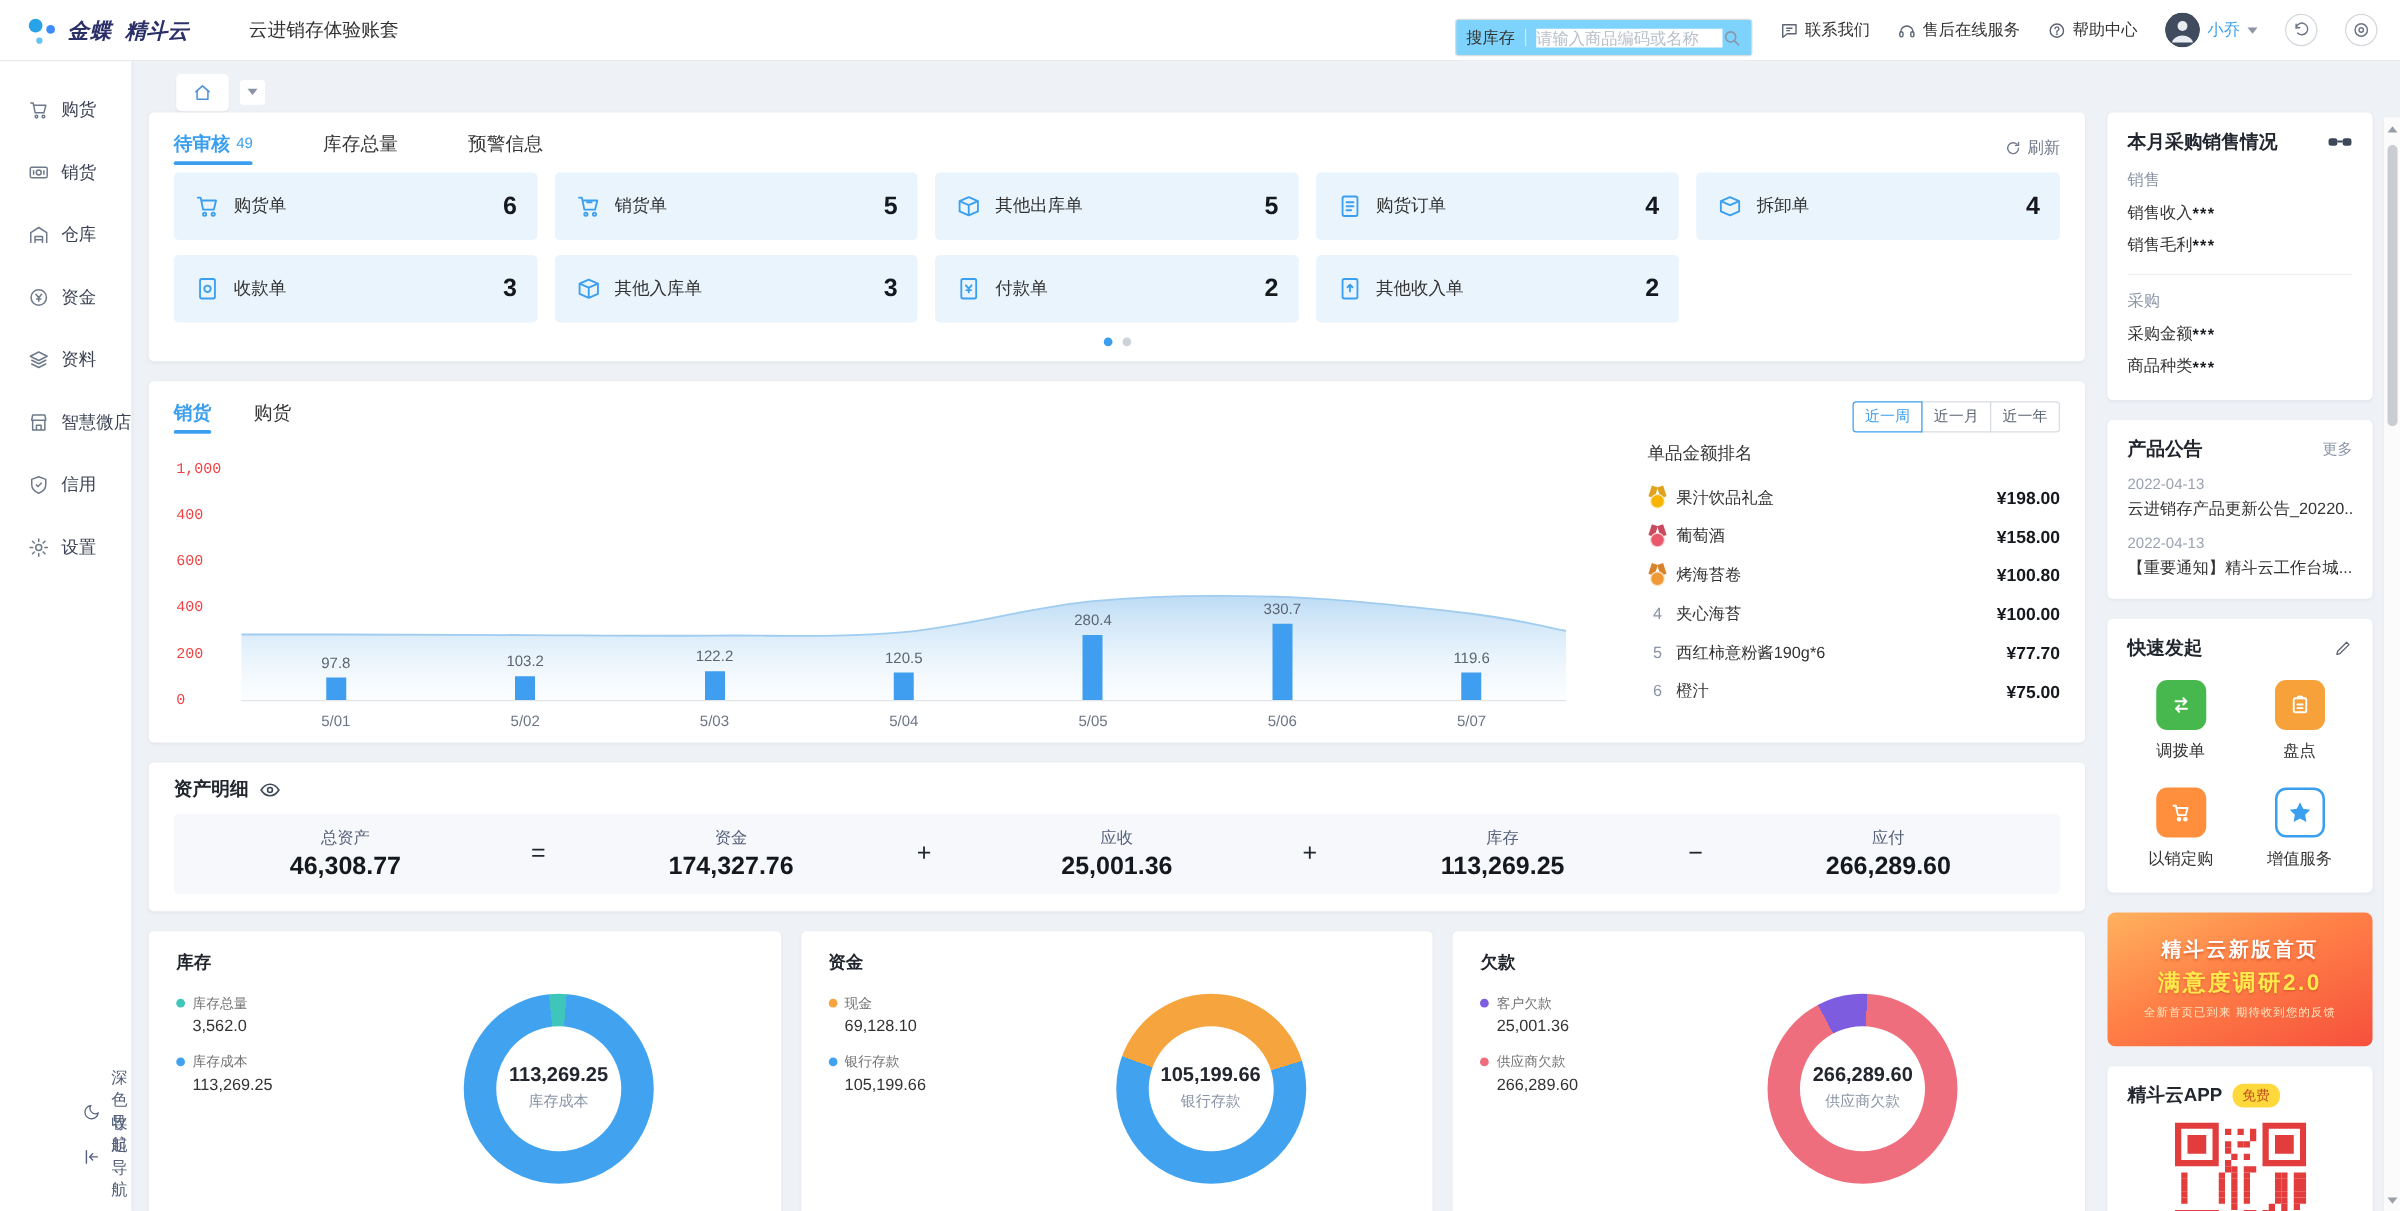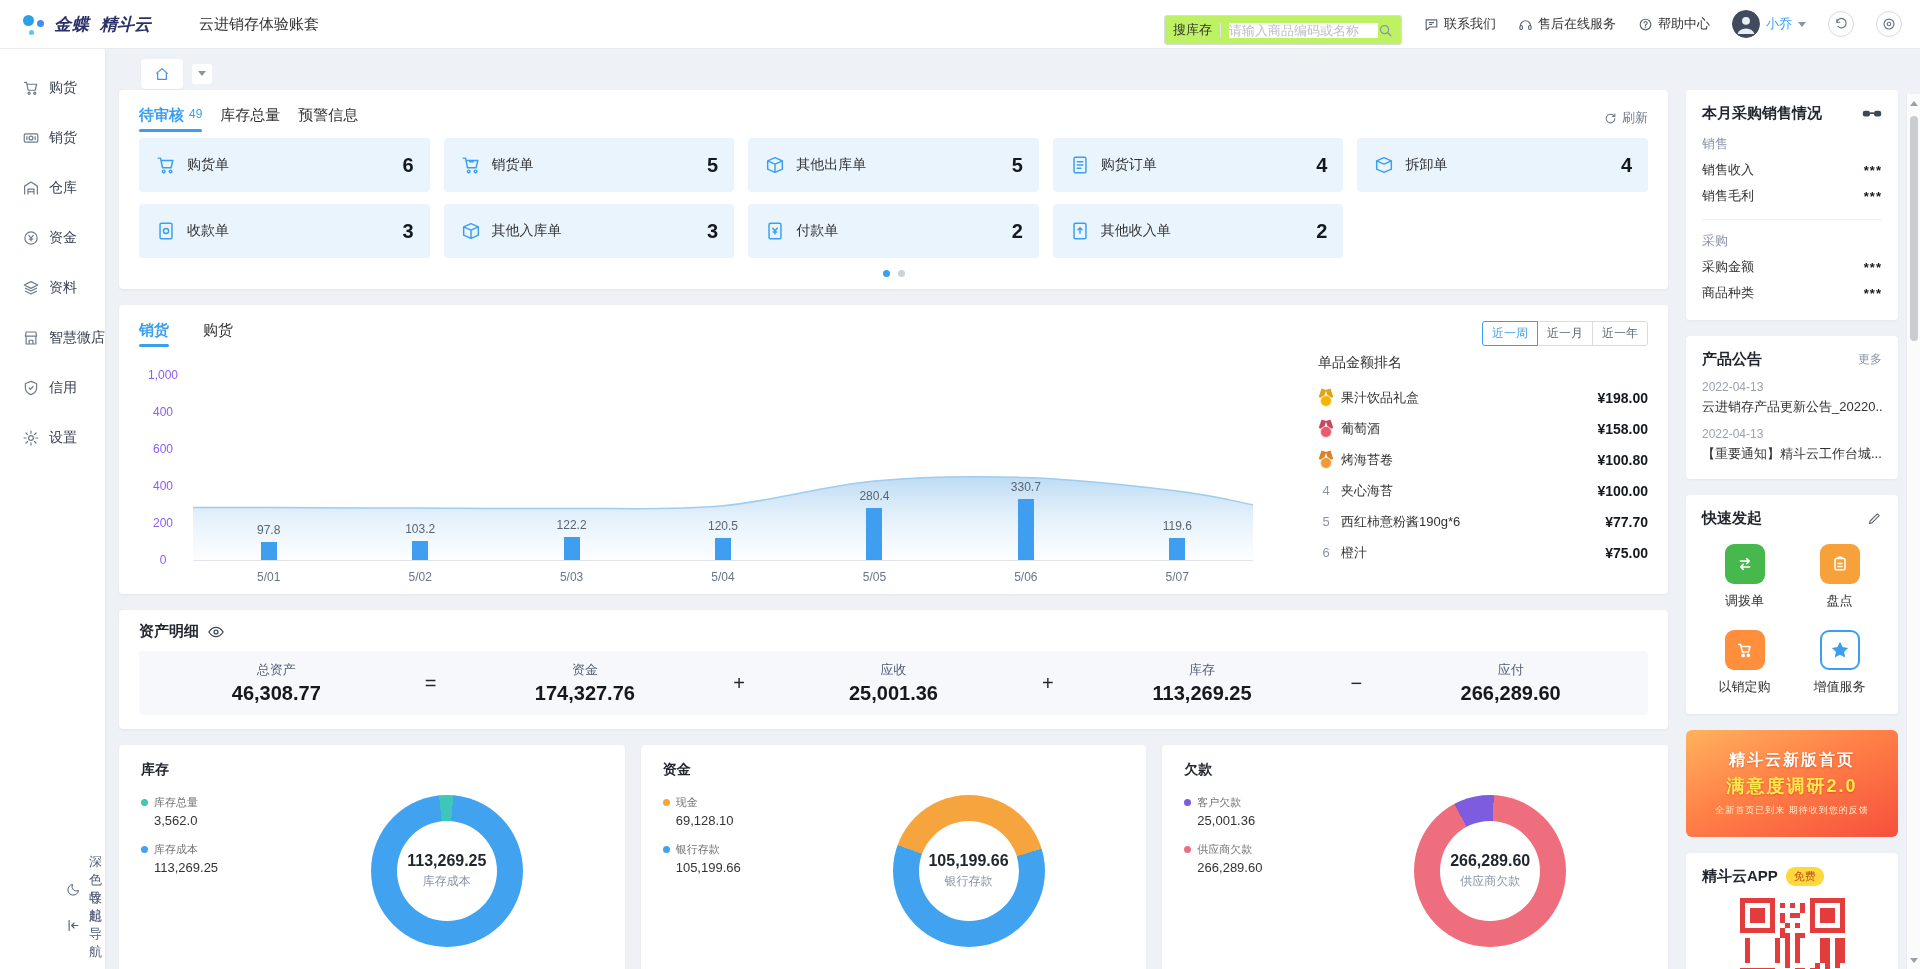--- a/index.html
+++ b/index.html
@@ -12,21 +12,21 @@
   .logo { display:flex; align-items:center; gap:8px; cursor:pointer; }
   .logo-mark { position:relative; width:24px; height:24px; }
   .logo-mark i { position:absolute; border-radius:50%; }
   .logo-mark .d1 { width:11px; height:11px; background:#29a3e8; left:1px; top:3px; }
   .logo-mark .d2 { width:7px; height:7px; background:#3f8cff; right:2px; top:8px; }
   .logo-mark .d3 { width:5px; height:5px; background:#62c4f0; left:7px; bottom:1px; }
   .logo-text { font-size:17px; font-weight:bold; font-style:italic; color:#2b3069; letter-spacing:1px; }
   .logo-text2 { font-size:17px; font-weight:bold; font-style:italic; color:#2b3069; margin-left:2px; }
   .account-title { margin-left:48px; font-size:15px; color:#333; }
   .header-right { margin-left:auto; display:flex; align-items:center; gap:22px; }
-  .search-box { display:flex; align-items:center; width:238px; height:30px; border:1px solid #d9dde2; border-radius:3px; padding:0 8px; background:#bef264;margin-top:12px; }
+  .search-box { display:flex; align-items:center; width:238px; height:30px; border:1px solid #d9dde2; border-radius:3px; padding:0 8px; background:#7dd3fc;margin-top:12px; }
   .search-prefix { font-size:13px; color:#333; cursor:pointer; white-space:nowrap; }
   .search-divider { width:1px; height:14px; background:#e0e3e8; margin:0 8px; }
   .search-input { border:none; outline:none; flex:1; min-width:0; font-size:13px; color:#333; font-family:inherit; }
   .search-input::placeholder { color:#b9bfc9; }
   .hlink { display:flex; align-items:center; gap:5px; font-size:13px; color:#333; cursor:pointer; white-space:nowrap; }
   .user { display:flex; align-items:center; gap:6px; cursor:pointer; }
   .avatar { width:28px; height:28px; border-radius:50%; overflow:hidden; }
   .username { color:#3b9ff0; font-size:13px; }
   .chev-down { width:0; height:0; border-left:4px solid transparent; border-right:4px solid transparent; border-top:5px solid #8a94a6; }
   .circle-btn { width:26px; height:26px; border:1px solid #d5d8dd; border-radius:50%; display:flex; align-items:center; justify-content:center; cursor:pointer; background:#fff; }
@@ -45,21 +45,21 @@
   .tab-dd { width:20px; height:20px; background:#fff; border-radius:3px; display:flex; align-items:center; justify-content:center; cursor:pointer; }
 
   .content { display:flex; gap:18px; padding:0 22px 0 14px; }
   .main-col { flex:1; min-width:0; display:flex; flex-direction:column; }
   .right-col { width:212px; flex:0 0 212px; display:flex; flex-direction:column; gap:16px; }
   .card { background:#fff; border-radius:4px; box-shadow:0 1px 3px rgba(20,40,80,.05); }
 
   
   .todo-card { padding:10px 20px 8px; }
   .todo-head { display:flex; align-items:center; }
-  .todo-tabs { display:flex; gap:18px; }
+  .todo-tabs { display:flex; gap:56px; }
   .todo-tab { position:relative; font-size:15px; color:#333; padding:6px 0 11px; cursor:pointer; display:flex; align-items:flex-start; gap:5px; }
   .todo-tab.active { color:#3b9ff0; font-weight:bold; }
   .todo-tab.active::after { content:""; position:absolute; left:0; right:0; bottom:4px; height:3px; border-radius:2px; background:#3b9ff0; }
   .todo-badge { font-size:12px; color:#3b9ff0; font-weight:normal; margin-top:1px; }
   .refresh { margin-left:auto; display:flex; align-items:center; gap:5px; font-size:13px; color:#70798a; cursor:pointer; }
   .tile-grid { display:grid; grid-template-columns:repeat(5,1fr); gap:12px 14px; margin-top:2px; }
   .tile { height:54px; background:#e9f4fd; border-radius:4px; display:flex; align-items:center; padding:0 16px; cursor:pointer; }
   .tile-label { margin-left:10px; font-size:14px; color:#333; white-space:nowrap; overflow:hidden; }
   .tile-count { margin-left:auto; font-size:20px; font-weight:bold; color:#15181d; }
   .dots { display:flex; justify-content:center; gap:8px; padding:12px 0 4px; }
@@ -75,21 +75,21 @@
   .big-tab.active::after { content:""; position:absolute; left:0; right:0; bottom:3px; height:3px; border-radius:2px; background:#3b9ff0; }
   .range-group { margin-left:auto; display:flex; }
   .range-btn { font-size:12px; color:#5a6472; background:#fff; border:1px solid #d8dce2; padding:3px 9px; cursor:pointer; margin-left:-1px; font-family:inherit; }
   .range-btn:first-child { border-radius:3px 0 0 3px; margin-left:0; }
   .range-btn:last-child { border-radius:0 3px 3px 0; }
   .range-btn.active { color:#3b9ff0; border-color:#3b9ff0; position:relative; z-index:1; }
   .chart-body { display:flex; gap:36px; }
   .plot { position:relative; flex:1; min-width:0; height:238px; }
   .plot-inner { position:absolute; left:54px; top:26px; width:1060px; height:185px; border-bottom:1px solid #e2e6ea; }
   .plot-inner svg { position:absolute; left:0; top:0; width:100%; height:100%; }
-  .ytick { position:absolute; left:-52px; width:44px; text-align:center; font-size:12px; color:#8b5cf6; }
+  .ytick { position:absolute; left:-52px; width:44px; text-align:left; font-size:12px; color:#ef4444;font-family:Liberation Mono, monospace; }
   .bar { position:absolute; bottom:0; width:16px; background:#3f9ef0; }
   .bar-val { position:absolute; width:70px; text-align:center; font-size:12px; color:#5a6472; }
   .xlab { position:absolute; bottom:-24px; width:70px; text-align:center; font-size:12px; color:#6b7585; }
   .ranking { width:330px; flex:0 0 330px; padding-top:4px; }
   .rank-title { font-size:14px; color:#333; margin-bottom:10px; }
   .rank-row { display:flex; align-items:center; height:31px; cursor:pointer; }
   .medal { position:relative; width:16px; height:18px; flex:0 0 16px; margin-right:7px; }
   .medal::before,.medal::after { content:""; position:absolute; top:0; width:5px; height:9px; }
   .medal::before { left:2px; transform:rotate(18deg); }
   .medal::after { right:2px; transform:rotate(-18deg); }
@@ -124,21 +124,21 @@
   .donut::before { content:""; position:absolute; inset:26px; background:#fff; border-radius:50%; }
   .donut-center { position:absolute; inset:0; display:flex; flex-direction:column; align-items:center; justify-content:center; z-index:1; }
   .donut-cv { font-size:16px; font-weight:bold; color:#22262e; }
   .donut-cl { font-size:12px; color:#8a94a6; margin-top:3px; }
 
   
   .sum-card { padding:14px 16px; }
   .panel-head { display:flex; align-items:center; }
   .panel-title { font-size:15px; font-weight:bold; color:#22262e; }
   .sum-sec { font-size:13px; color:#8a94a6; margin:12px 0 4px; }
-  .sum-row { display:flex; align-items:center; justify-content:space-between; height:26px; font-size:13px; color:#333; }
+  .sum-row { display:flex; align-items:center; height:26px; font-size:13px; color:#333; }
   .sum-row b { font-weight:bold; color:#15181d; letter-spacing:1px; }
   .sum-divider { border-top:1px solid #eef0f3; margin:10px 0 0; }
   .more-link { margin-left:auto; font-size:12px; color:#8a94a6; cursor:pointer; }
   .notice-card { padding:14px 16px 16px; }
   .notice-item { margin-top:11px; cursor:pointer; }
   .notice-date { font-size:12px; color:#9aa2b0; }
   .notice-text { font-size:13px; color:#333; margin-top:4px; white-space:nowrap; overflow:hidden; }
   .quick-card { padding:14px 16px 18px; }
   .quick-grid { display:grid; grid-template-columns:1fr 1fr; gap:20px 10px; margin-top:16px; }
   .quick-item { display:flex; flex-direction:column; align-items:center; gap:8px; cursor:pointer; }

